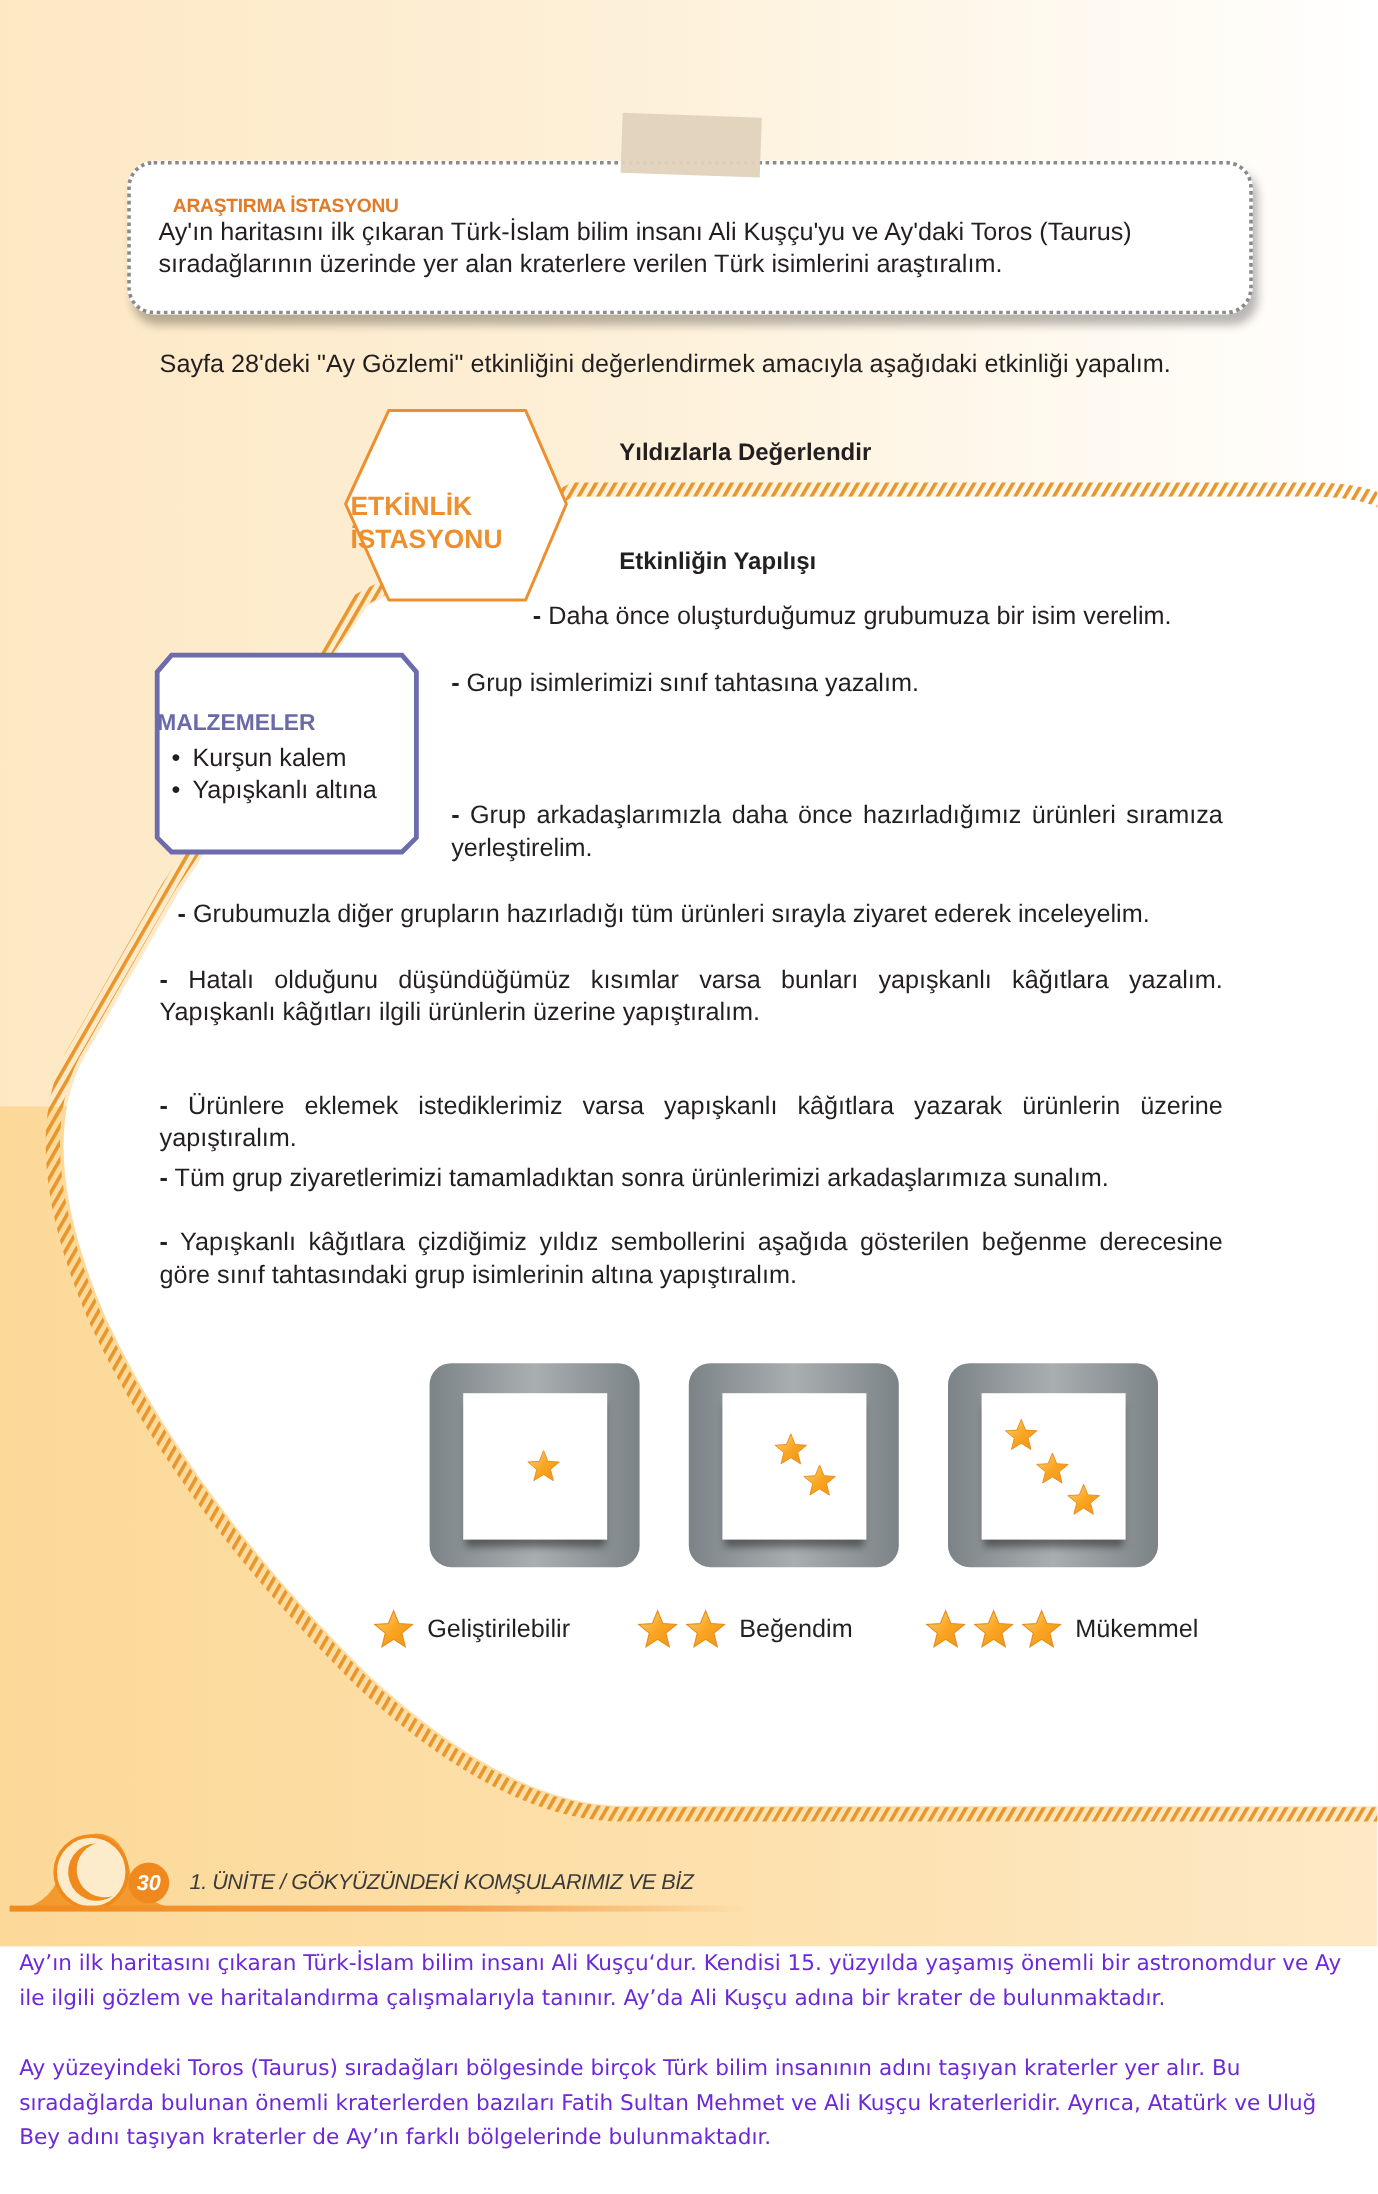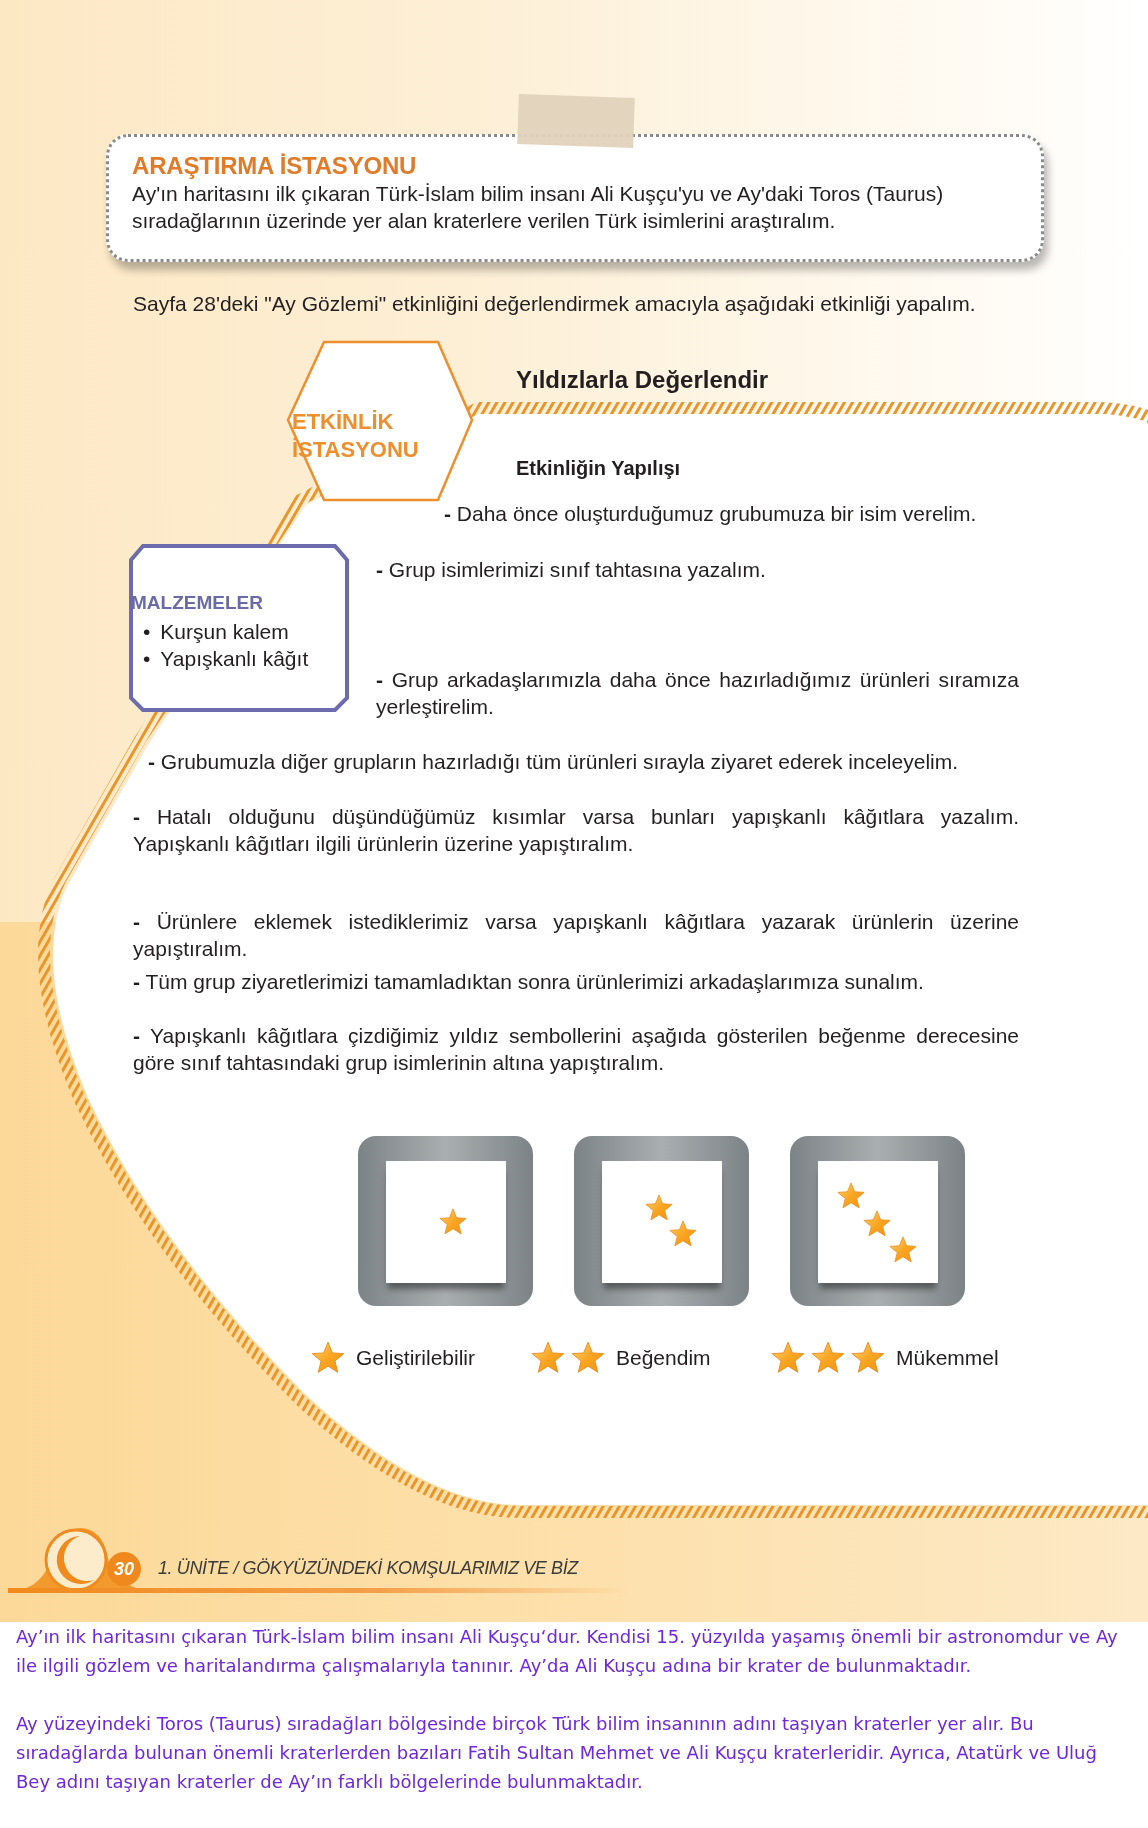--- a/index.html
+++ b/index.html
@@ -12,30 +12,30 @@
           background:linear-gradient(90deg,#fcd999 0%,#fde0ab 50%,#fde9c6 100%); z-index:0; }
   svg.panel { position:absolute; left:0; top:0; z-index:1; }
   .abs { position:absolute; z-index:2; }
 
   
   .tape { position:absolute; left:518px; top:96px; width:116px; height:50px; background:#e2d2bc;
           transform:rotate(2deg); z-index:4; opacity:.95; }
   .research { position:absolute; left:106px; top:134px; width:938px; height:128px; background:#fff;
               border-radius:22px; box-shadow:4px 8px 8px rgba(0,0,0,.28); z-index:3; }
   .research .frame { position:absolute; inset:0; border:3px dotted #8a8a8a; border-radius:22px; }
-  .research h2 { position:absolute; left:26px; top:18px; margin:0; font-size:24px; font-weight:bold;
+  .research h2 { position:absolute; left:26px; top:18px; margin:12px; font-size:16px; font-weight:bold;
                  color:#e07b2a; letter-spacing:-0.2px; }
   .research p { position:absolute; left:26px; top:46px; margin:0; width:890px; font-size:21px;
                 line-height:27px; color:#231f20; }
 
   .intro { left:133px; top:290px; width:886px; font-size:21px; line-height:27px; text-align:justify; }
 
   .hex-label { left:292px; top:408px; width:170px; text-align:left; font-size:22px; font-weight:bold;
                color:#ee8f2e; line-height:28px; }
-  .title1 { left:516px; top:366px; font-size:24px; font-weight:bold; }
+  .title1 { left:516px; top:366px; font-size:20px; font-weight:bold; }
   .title2 { left:516px; top:457px; font-size:20px; font-weight:bold; }
 
   .mat { position:absolute; left:131px; top:546px; width:216px; height:164px; z-index:2; }
   .mat h3 { position:absolute; left:0; width:216px; top:46px; margin:0; text-align:left; font-size:19px;
             font-weight:bold; color:#6a6aa8; }
   .mat ul { position:absolute; left:12px; top:72px; margin:0; padding:0; list-style:none; font-size:21px; line-height:27px; }
   .mat li::before { content:"•"; margin-right:10px; }
 
   .step { position:absolute; z-index:2; font-size:21px; line-height:27px; text-align:justify; color:#231f20; }
   .step b { font-weight:bold; }
@@ -93,21 +93,21 @@
     <div>ETKİNLİK</div>
     <div>İSTASYONU</div>
   </div>
   <div class="abs title1">Yıldızlarla Değerlendir</div>
   <div class="abs title2">Etkinliğin Yapılışı</div>
 
   <div class="mat">
     <h3>MALZEMELER</h3>
     <ul>
       <li>Kurşun kalem</li>
-      <li>Yapışkanlı kâğıt</li>
+      <li>Yapışkanlı altına</li>
     </ul>
   </div>
 
   <div class="step" style="left:444px;top:500px;width:575px;"><b>-</b> <span>Daha önce oluşturduğumuz grubumuza bir isim verelim.</span></div>
   <div class="step" style="left:376px;top:556px;width:643px;"><b>-</b> <span>Grup isimlerimizi sınıf tahtasına yazalım.</span></div>
   <div class="step" style="left:376px;top:666px;width:643px;"><b>-</b> <span>Grup arkadaşlarımızla daha önce hazırladığımız ürünleri sıramıza yerleştirelim.</span></div>
   <div class="step" style="left:148px;top:748px;width:871px;"><b>-</b> <span>Grubumuzla diğer grupların hazırladığı tüm ürünleri sırayla ziyaret ederek inceleyelim.</span></div>
   <div class="step" style="left:133px;top:803px;width:886px;"><b>-</b> <span>Hatalı olduğunu düşündüğümüz kısımlar varsa bunları yapışkanlı kâğıtlara yazalım. Yapışkanlı kâğıtları ilgili ürünlerin üzerine yapıştıralım.</span></div>
   <div class="step" style="left:133px;top:908px;width:886px;"><b>-</b> <span>Ürünlere eklemek istediklerimiz varsa yapışkanlı kâğıtlara yazarak ürünlerin üzerine yapıştıralım.</span></div>
   <div class="step" style="left:133px;top:968px;width:886px;"><b>-</b> <span>Tüm grup ziyaretlerimizi tamamladıktan sonra ürünlerimizi arkadaşlarımıza sunalım.</span></div>

